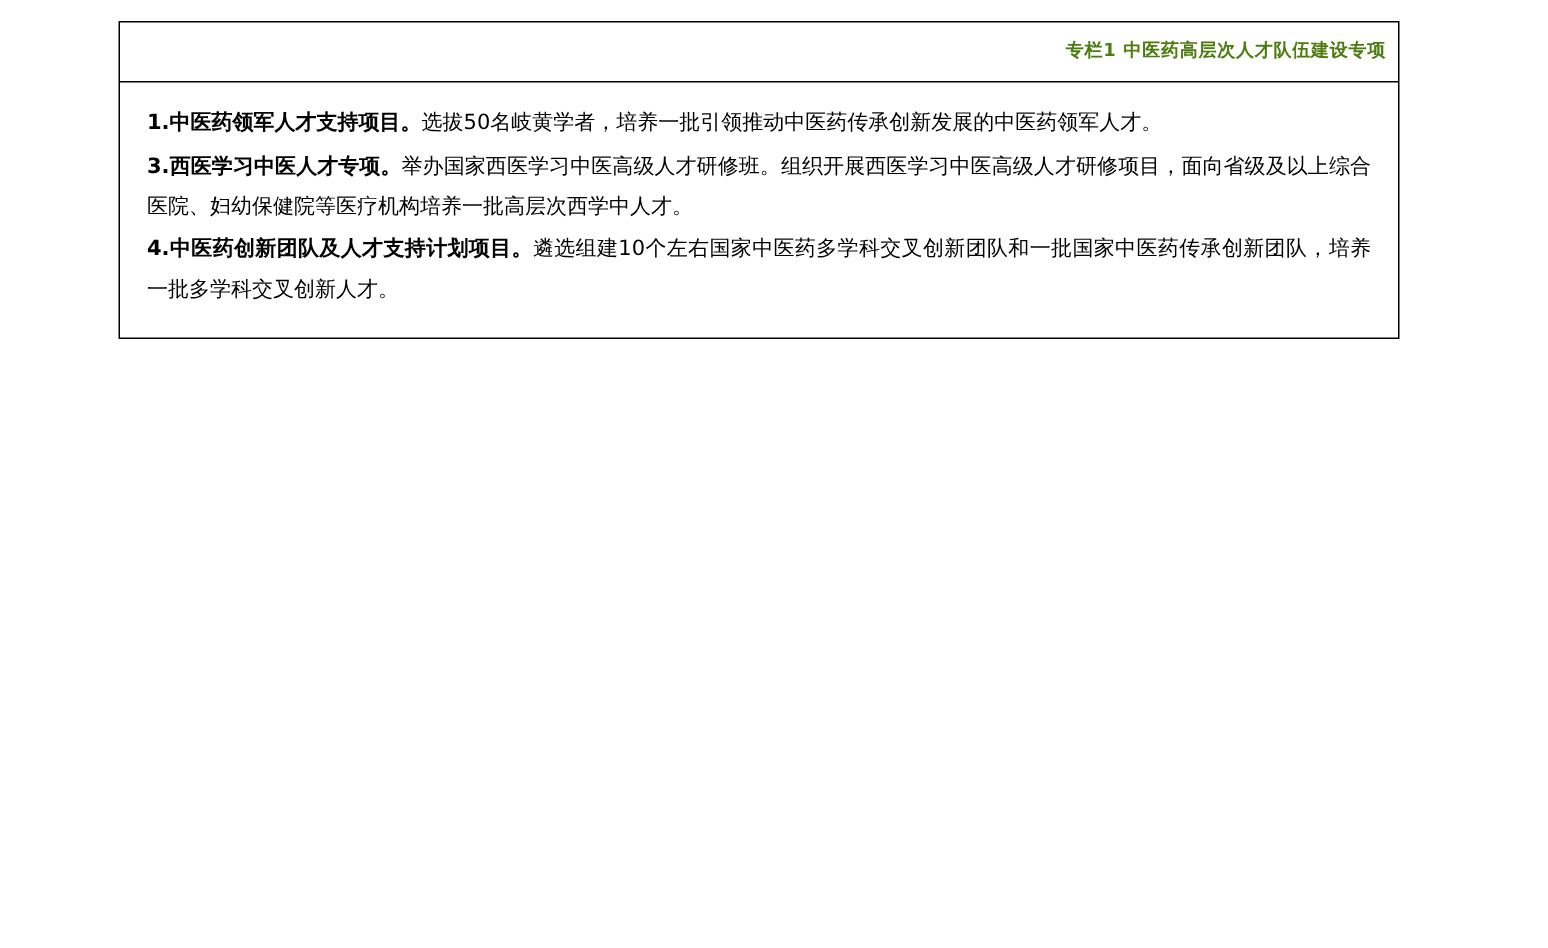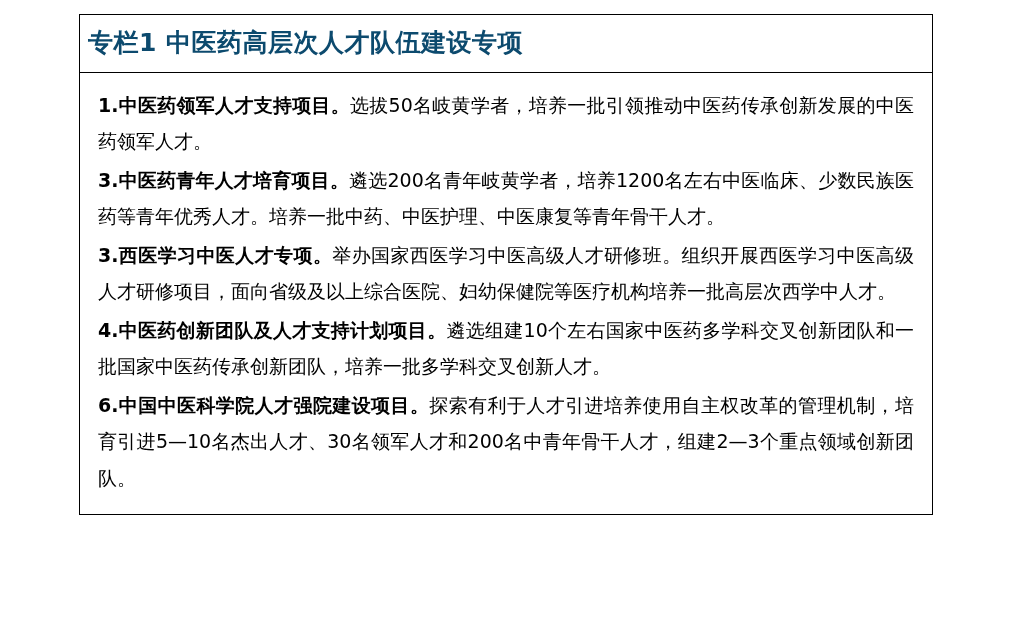--- a/index.html
+++ b/index.html
@@ -23,33 +23,33 @@
     position: absolute;
     left: 79px;
     top: 14px;
     width: 854px;
     border: 1px solid #000000;
     background: #ffffff;
     box-sizing: border-box;
   }
   .box-title {
     border-bottom: 1px solid #000000;
-    text-align: left;
+    text-align: right;
     font-weight: bold;
-    font-size: 25px;
+    font-size: 12px;
     line-height: 1.4;
     padding: 10px 8px 12px 8px;
-    color: #0c4a6e;
+    color: #4d7c0f;
     letter-spacing: 0.5px;
   }
   .box-body {
     padding: 14px 18px 16px 18px;
   }
   .item {
-    font-size: 19px;
+    font-size: 14px;
     line-height: 1.92;
     color: #000000;
     text-align: justify;
     text-justify: inter-ideograph;
     margin: 0 0 2px 0;
   }
   .item .lead {
     font-weight: bold;
   }
   .item .rest {
@@ -60,26 +60,20 @@
 <body>
 
 <div class="page">
   <div class="box">
     <div class="box-title">专栏1 中医药高层次人才队伍建设专项</div>
     <div class="box-body">
       <p class="item">
         <span class="lead">1.中医药领军人才支持项目。</span><span class="rest">选拔50名岐黄学者，培养一批引领推动中医药传承创新发展的中医药领军人才。</span>
       </p>
       <p class="item">
-        <span class="lead">3.中医药青年人才培育项目。</span><span class="rest">遴选200名青年岐黄学者，培养1200名左右中医临床、少数民族医药等青年优秀人才。培养一批中药、中医护理、中医康复等青年骨干人才。</span>
-      </p>
-      <p class="item">
         <span class="lead">3.西医学习中医人才专项。</span><span class="rest">举办国家西医学习中医高级人才研修班。组织开展西医学习中医高级人才研修项目，面向省级及以上综合医院、妇幼保健院等医疗机构培养一批高层次西学中人才。</span>
       </p>
       <p class="item">
         <span class="lead">4.中医药创新团队及人才支持计划项目。</span><span class="rest">遴选组建10个左右国家中医药多学科交叉创新团队和一批国家中医药传承创新团队，培养一批多学科交叉创新人才。</span>
-      </p>
-      <p class="item">
-        <span class="lead">6.中国中医科学院人才强院建设项目。</span><span class="rest">探索有利于人才引进培养使用自主权改革的管理机制，培育引进5—10名杰出人才、30名领军人才和200名中青年骨干人才，组建2—3个重点领域创新团队。</span>
       </p>
     </div>
   </div>
 </div>
 
 </body></html>

